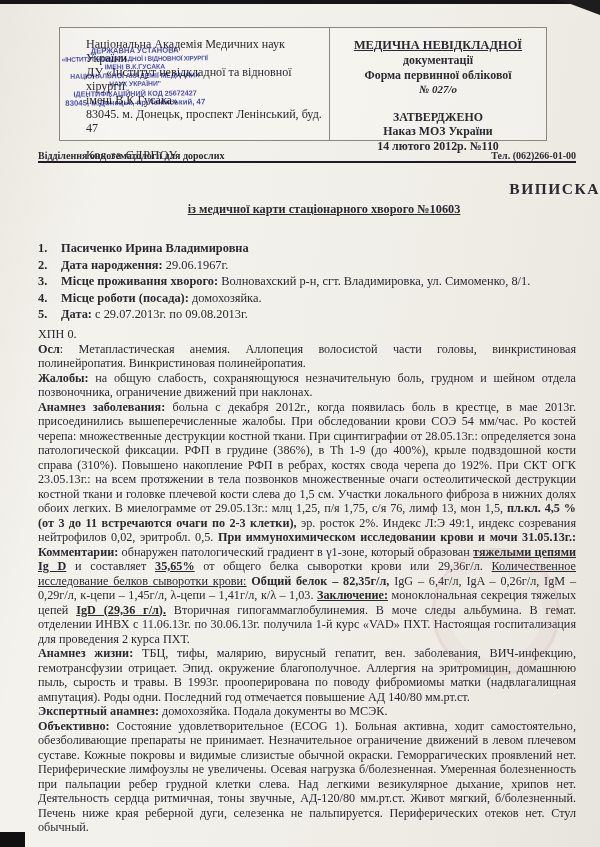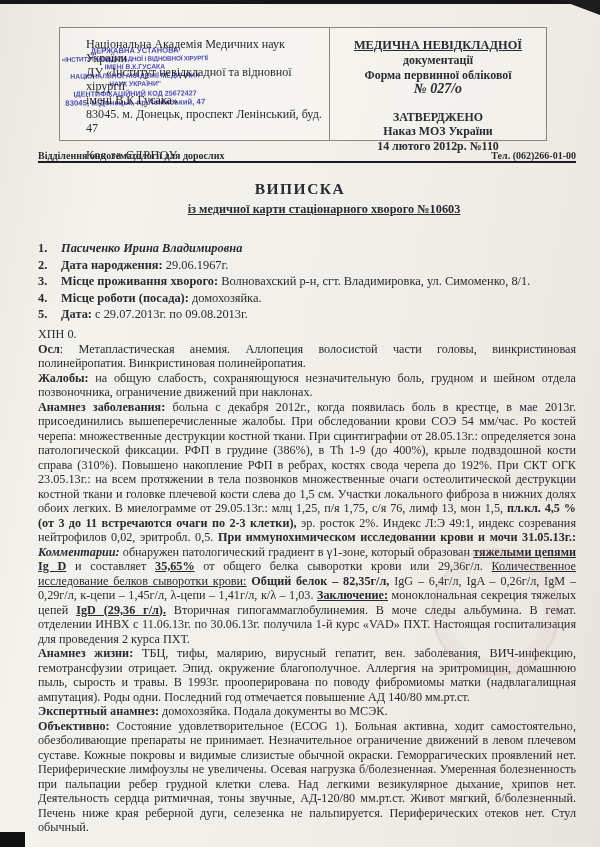--- a/index.html
+++ b/index.html
@@ -13,48 +13,48 @@
   .edge-top-right{position:absolute;top:0;right:0;width:44px;height:15px;background:#1d1d1d;clip-path:polygon(0 0,100% 0,100% 100%,35% 28%);}
   .edge-bottom-left{position:absolute;left:0;bottom:0;width:25px;height:15px;background:#101010;}
   
   .hdr-table{position:absolute;left:59px;top:27px;width:486px;height:112px;border:1px solid #8a887e;display:flex;background:rgba(255,255,255,0.25);}
   .hdr-left{width:270px;border-right:1px solid #8a887e;padding:9px 6px 0 26px;position:relative;box-sizing:border-box;}
   .org-line{font-weight:normal;font-size:12.1px;line-height:14px;}
   .org-code{margin-top:13px;letter-spacing:0.6px;}
   .hdr-right{flex:1;text-align:center;padding-top:10px;box-sizing:border-box;}
   .doc-title{font-weight:bold;font-size:12.4px;text-decoration:underline;line-height:15px;}
   .doc-line{font-weight:bold;font-size:11.9px;line-height:14.6px;}
-  .doc-no{font-weight:bold;font-style:italic;font-size:14px;line-height:14.6px;}
+  .doc-no{font-weight:bold;font-style:italic;font-size:11px;line-height:14.6px;}
   .doc-approved{margin-top:13px;}
   
   .stamp{
     position:absolute;left:44px;top:46px;width:182px;text-align:center;
     color:#4145b8;font-family:"Liberation Sans",sans-serif;font-weight:bold;
     transform:rotate(-0.6deg);mix-blend-mode:multiply;z-index:3;opacity:0.92;
   }
   .stamp-l1{font-size:7.6px;line-height:9px;}
   .stamp-l2{font-size:6.4px;line-height:8px;letter-spacing:-0.2px;}
   .stamp-l3{font-size:6.8px;line-height:8.5px;}
   .stamp-l6{font-size:7.2px;line-height:9.5px;}
   .stamp-l7{font-size:7.8px;line-height:10px;}
   
   .dept-row{position:absolute;left:38px;top:150px;width:538px;display:flex;justify-content:space-between;
     border-bottom:2px solid #1c1c22;padding-bottom:0;font-weight:bold;font-size:10px;}
   
-  .vtitle{position:absolute;top:180px;left:0;width:100%;text-align:center;font-weight:bold;font-size:15.5px;letter-spacing:1.5px;}
+  .vtitle{position:absolute;top:180px;left:0;width:100%;text-align:right;font-weight:bold;font-size:15.5px;letter-spacing:1.5px;}
   .vsub{position:absolute;top:202px;left:0;width:100%;text-align:center;font-weight:bold;font-size:12.3px;text-decoration:underline;padding-left:24px;}
   
   .plist{position:absolute;left:38px;top:240px;width:538px;font-size:12.4px;}
   .plist-item{position:relative;padding-left:23px;line-height:16.6px;}
   .plist-item .num{position:absolute;left:0;font-weight:bold;}
   
   .paras{position:absolute;left:38px;top:327px;width:538px;text-align:justify;font-size:12.2px;line-height:14.5px;}
   .bpar{margin:0;}
   .sb{font-weight:bold;}
-  .si{font-style:italic;}
+  .si{}
   .su{text-decoration:underline;}
   
   .round-stamp{position:absolute;left:432px;top:548px;width:122px;height:122px;border-radius:50%;
     border:3px solid rgba(190,125,138,0.16);box-shadow:inset 0 0 0 14px rgba(190,125,138,0.05);pointer-events:none;}
 </style>
 </head>
 <body>
 
 <div class="page">
 

